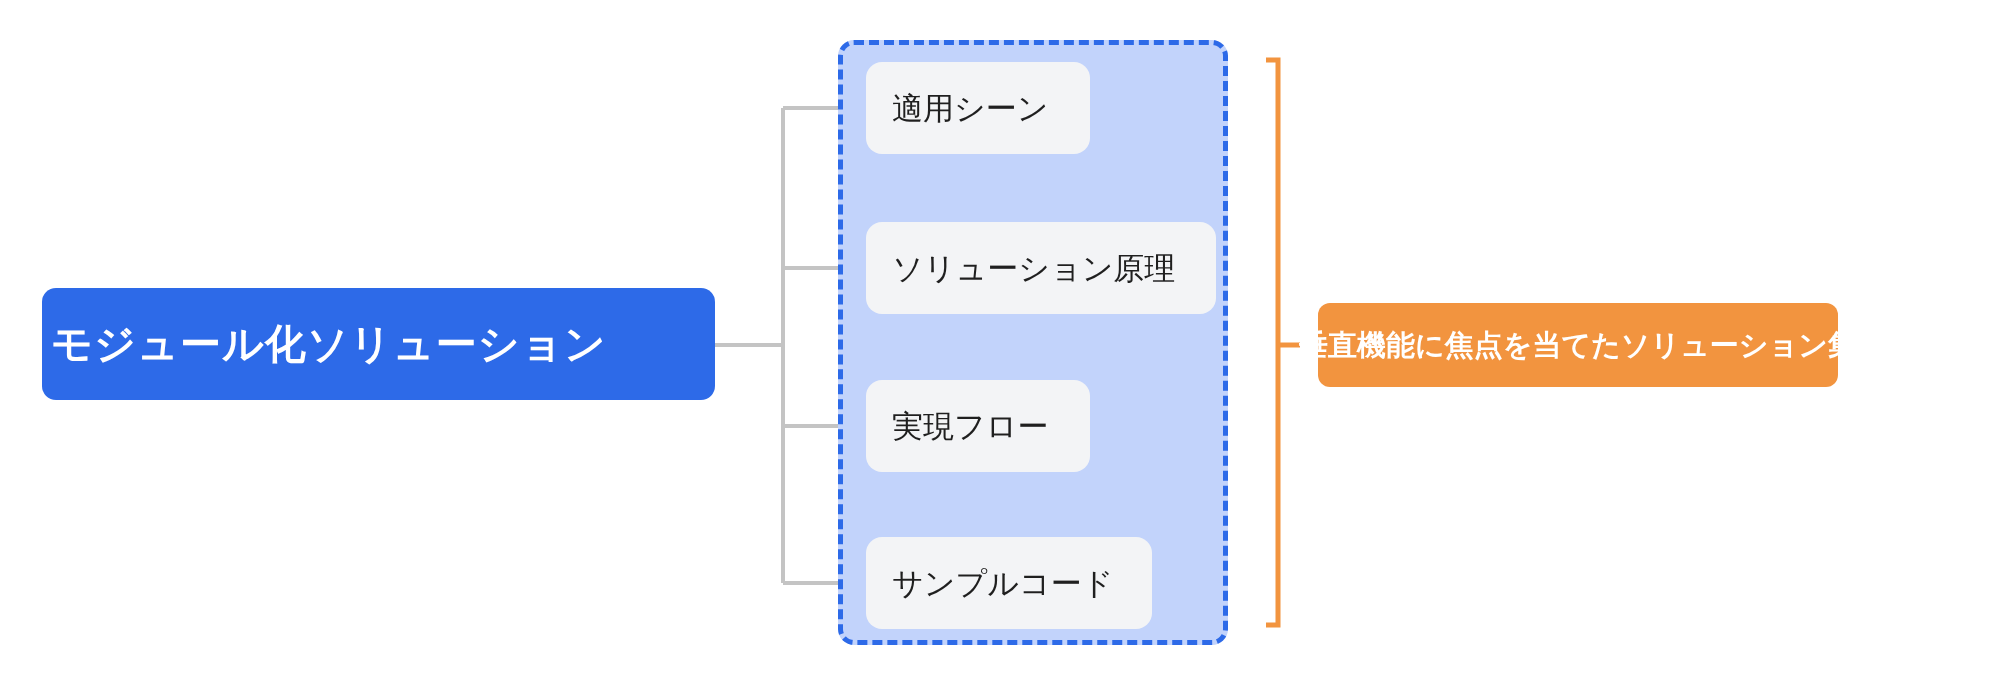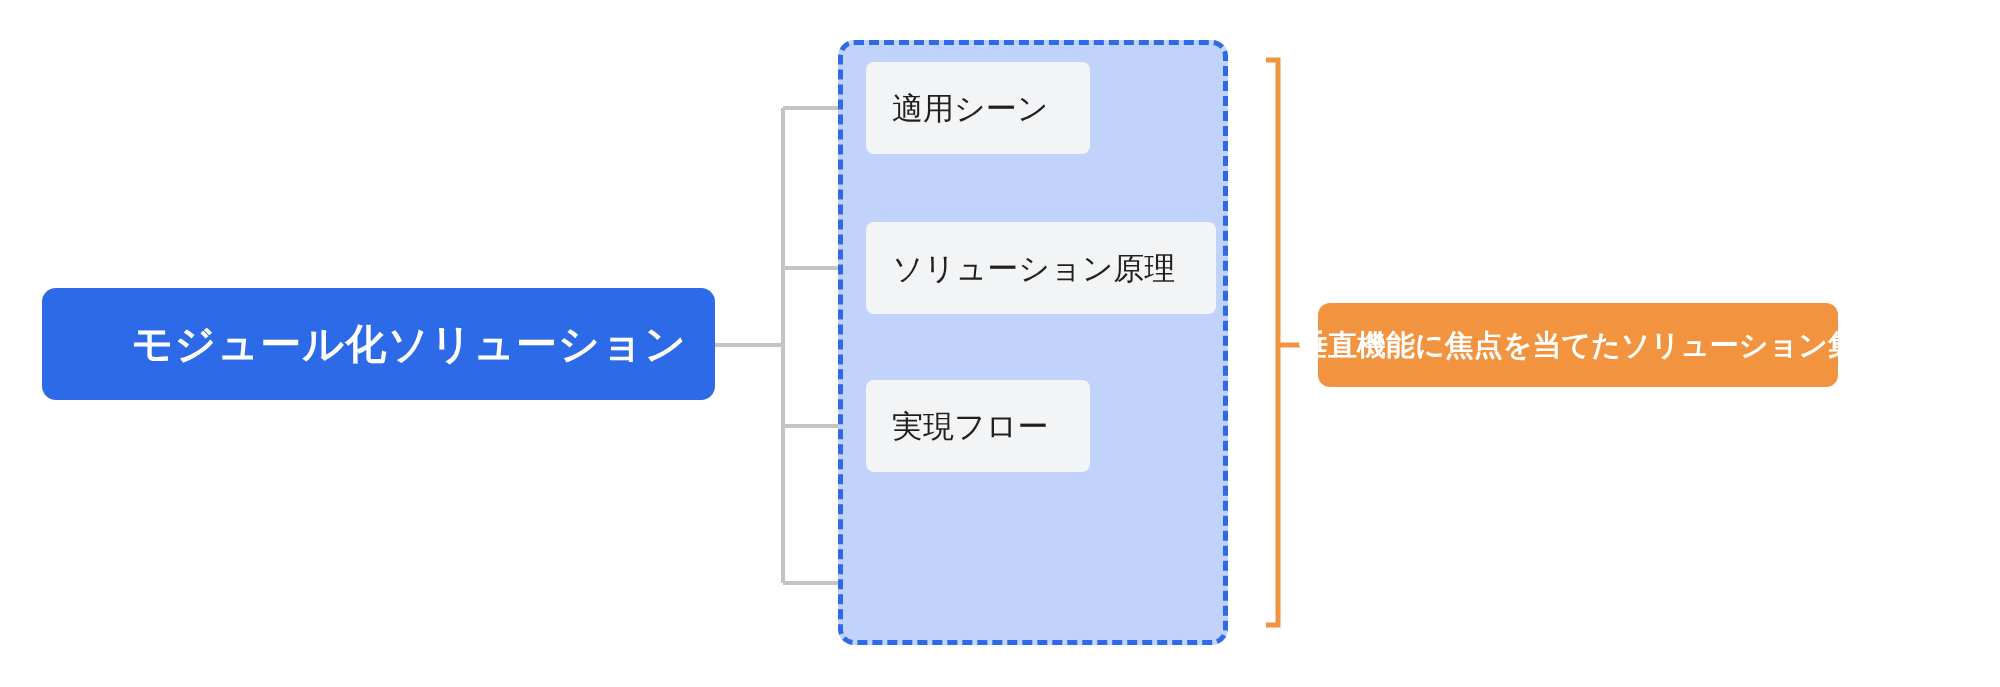--- a/index.html
+++ b/index.html
@@ -32,23 +32,23 @@
   #root-node {
     position: absolute;
     left: 42px;
     top: 288px;
     width: 673px;
     height: 112px;
     border-radius: 14px;
     background: #2d6ae8;
     display: flex;
     align-items: center;
-    justify-content: flex-end;
+    justify-content: flex-start;
     box-sizing: border-box;
-    padding: 0 28px;
+    padding: 0 9px;
   }
   #root-node .label {
     color: #ffffff;
     font-size: 41px;
     font-weight: bold;
     letter-spacing: 1px;
     white-space: nowrap;
     line-height: 1;
   }
   
@@ -60,21 +60,21 @@
     height: 605px;
     box-sizing: border-box;
     background: #c2d3fb;
     border: 5px dashed #2d6ae8;
     border-radius: 16px;
   }
   
   .child-node {
     position: absolute;
     height: 92px;
-    border-radius: 8px;
+    border-radius: 16px;
     background: #f3f4f6;
     display: flex;
     align-items: center;
     box-sizing: border-box;
     padding: 0 26px;
   }
   .child-node .label {
     color: #1f1f1f;
     font-size: 31px;
     font-weight: normal;
@@ -145,18 +145,21 @@
 
   <div class="child-node" id="child-0">
     <span class="label">適用シーン</span>
   </div>
   <div class="child-node" id="child-2">
     <span class="label">実現フロー</span>
   </div>
   <div class="child-node" id="child-1">
     <span class="label">ソリューション原理</span>
   </div>
+  <div class="child-node" id="child-3">
+    <span class="label">サンプルコード</span>
+  </div>
 
   <div id="annotation-label">
     <span class="label">垂直機能に焦点を当てたソリューション集</span>
   </div>
 
 </div>
 
 </body></html>

